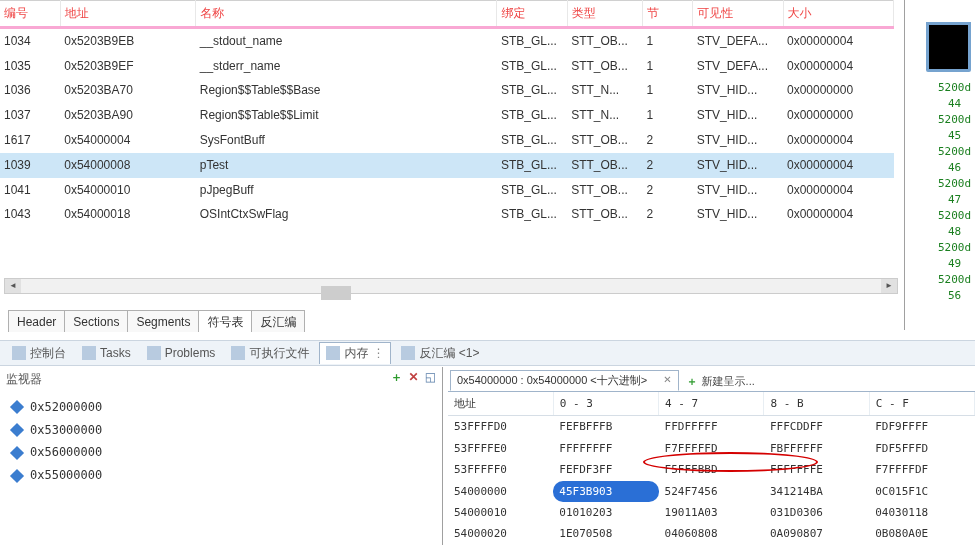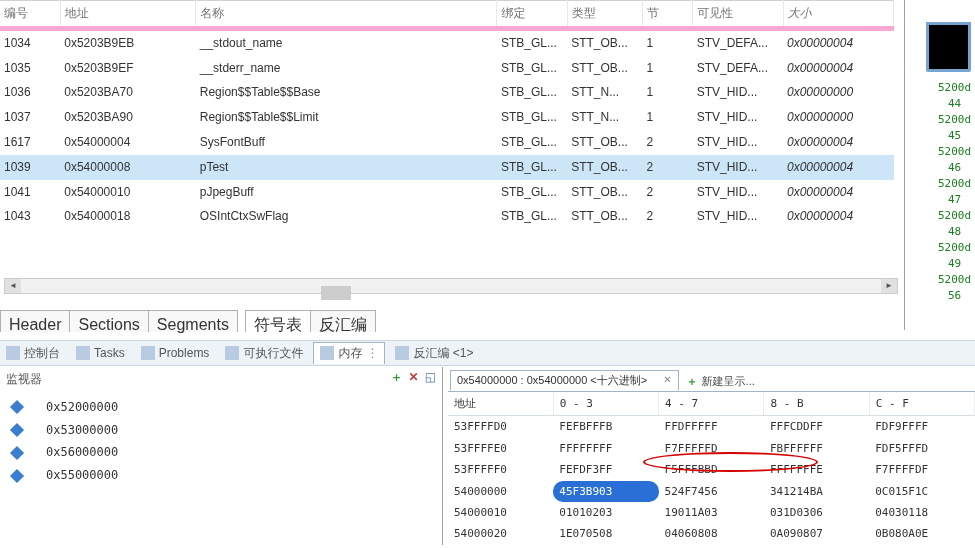--- a/index.html
+++ b/index.html
@@ -1,46 +1,46 @@
 <!DOCTYPE html>
 <html><head>
 <meta charset="utf-8">
 <style>
   * { box-sizing: border-box; margin:0; padding:0; }
   body { font: 12px/1.4 "Segoe UI", Tahoma, sans-serif; background:#fff; color:#333; width:975px; height:548px; overflow:hidden; position:relative; }
   
   .sym-pane { position:absolute; left:0; top:0; width:905px; height:330px; border-right:1px solid #a0a0a0; }
   .sym-table { width:894px; border-collapse:collapse; }
   .sym-table th, .sym-table td { text-align:left; padding:4px 8px 4px 4px; border:none; white-space:nowrap; overflow:hidden; }
-  .sym-table th { background:#fff; border-bottom:5px solid #f9a8d4; border-top:1px solid #d0d0d0; font-weight:normal; color:#737373; border-right:1px solid #e8e8e8; }
+  .sym-table th { background:#fff; border-bottom:3px solid #f9a8d4; border-top:1px solid #d0d0d0; font-weight:normal; color:#ef4444; border-right:1px solid #e8e8e8; }
   .sym-body tr { height:22px;margin-left:26px; }
   .sym-body tr.sel { background:#cde6f7; }
-  .col-idx { width:60px; } .col-addr{width:135px;} .col-name{width:300px;} .col-bind{width:70px;} .col-type{width:75px;} .col-sec{width:50px;} .col-vis{width:90px;} .col-size{width:110px;font-style:italic;}
+  .col-idx { width:60px; } .col-addr{width:135px;} .col-name{width:300px;} .col-bind{width:70px;} .col-type{width:75px;} .col-sec{width:50px;} .col-vis{width:90px;} .col-size{width:110px;}
   .hsbar { position:absolute; left:4px; width:894px; top:278px; height:16px; background:#f1f1f1; border:1px solid #ccc; display:flex; align-items:center; }
   .hsbar .arrow { width:16px; height:14px; background:#e1e1e1; text-align:center; font-size:8px; line-height:14px; color:#555; }
   .hsbar .track { flex:1; position:relative; }
   .hsbar .thumb { position:absolute; left:300px; width:30px; height:14px; background:#cdcdcd; }
-  .tabs { position:absolute; left:0; top:310px; height:22px; display:flex; font-size:16px; }
+  .tabs { position:absolute; left:8px; top:310px; height:22px; display:flex; font-size:12px; }
   .tabs .tab { padding:3px 8px; border:1px solid #b0b0b0; border-bottom:none; background:#f8f8f8; margin-right:-1px; cursor:pointer; }
-  .tabs .tab.active { background:#fff; font-weight:normal;margin-left:8px; }
+  .tabs .tab.active { background:#fff; font-weight:normal; }
   
   .right-pane { position:absolute; left:910px; top:0; width:65px; height:325px; }
   .blackbox { position:absolute; left:16px; top:22px; width:45px; height:50px; background:#000; border:3px solid #76a3cf; border-radius:0 0 2px 2px; }
   .side-labels { position:absolute; left:28px; top:80px; font-family:Consolas,monospace; font-size:11px; color:#1a7f1f; text-align:center; line-height:16px; }
   
-  .views-bar { position:absolute; left:0; top:340px; width:975px; height:26px; background:#eef3f8; border-top:1px solid #cbd5e0; border-bottom:1px solid #cbd5e0; display:flex; align-items:center; padding-left:0; gap:4px; font-size:12px; color:#555; }
+  .views-bar { position:absolute; left:0; top:340px; width:975px; height:26px; background:#eef3f8; border-top:1px solid #cbd5e0; border-bottom:1px solid #cbd5e0; display:flex; align-items:center; padding-left:6px; gap:4px; font-size:12px; color:#555; }
   .views-bar .vtab { display:flex; align-items:center; gap:4px; padding:2px 6px; }
   .views-bar .vtab.active { background:#fff; border:1px solid #a0b4ca; border-bottom:none; }
   .views-bar .ico { width:14px; height:14px; display:inline-block; }
   
   .mon-left { position:absolute; left:0; top:367px; width:443px; height:178px; border-right:1px solid #a0a0a0; }
   .mon-title { padding:4px 6px; color:#555; }
   .mon-left .toolbar { position:absolute; right:6px; top:2px; display:flex; gap:6px; }
   .mon-list { padding:4px 8px; }
-  .mon-list .mitem { display:flex; align-items:center; gap:24px; padding:3px 4px; font-family:Consolas,monospace; }
+  .mon-list .mitem { display:flex; align-items:center; gap:8px; padding:3px 4px; font-family:Consolas,monospace; }
   .mon-list .mitem.sel { background:#cde6f7; width:120px; }
   .diamond { width:10px; height:10px; background:#3b7dcf; transform:rotate(45deg); display:inline-block; }
   
   .mem-right { position:absolute; left:448px; top:370px; width:527px; height:178px; }
   .mem-tabbar { height:22px; display:flex; align-items:flex-end; border-bottom:1px solid #a0b4ca; padding-left:2px; gap:2px; }
   .mem-tabbar .tab { font-size:11px; padding:2px 6px; border:1px solid #a0b4ca; border-bottom:1px solid #fff; background:#fff; display:flex; align-items:center; gap:16px; }
   .mem-tabbar .newtab { display:flex; align-items:center; gap:4px; font-size:11px; color:#444; padding:2px 6px; }
   .mem-table { width:100%; font-family:Consolas,monospace; font-size:11px; border-collapse:collapse; }
   .mem-table th { text-align:left; padding:4px 6px; border-bottom:1px solid #d6dee6; border-right:1px solid #e8eef3; font-weight:normal; background:#fff; }
   .mem-table td { padding:3px 6px; }

